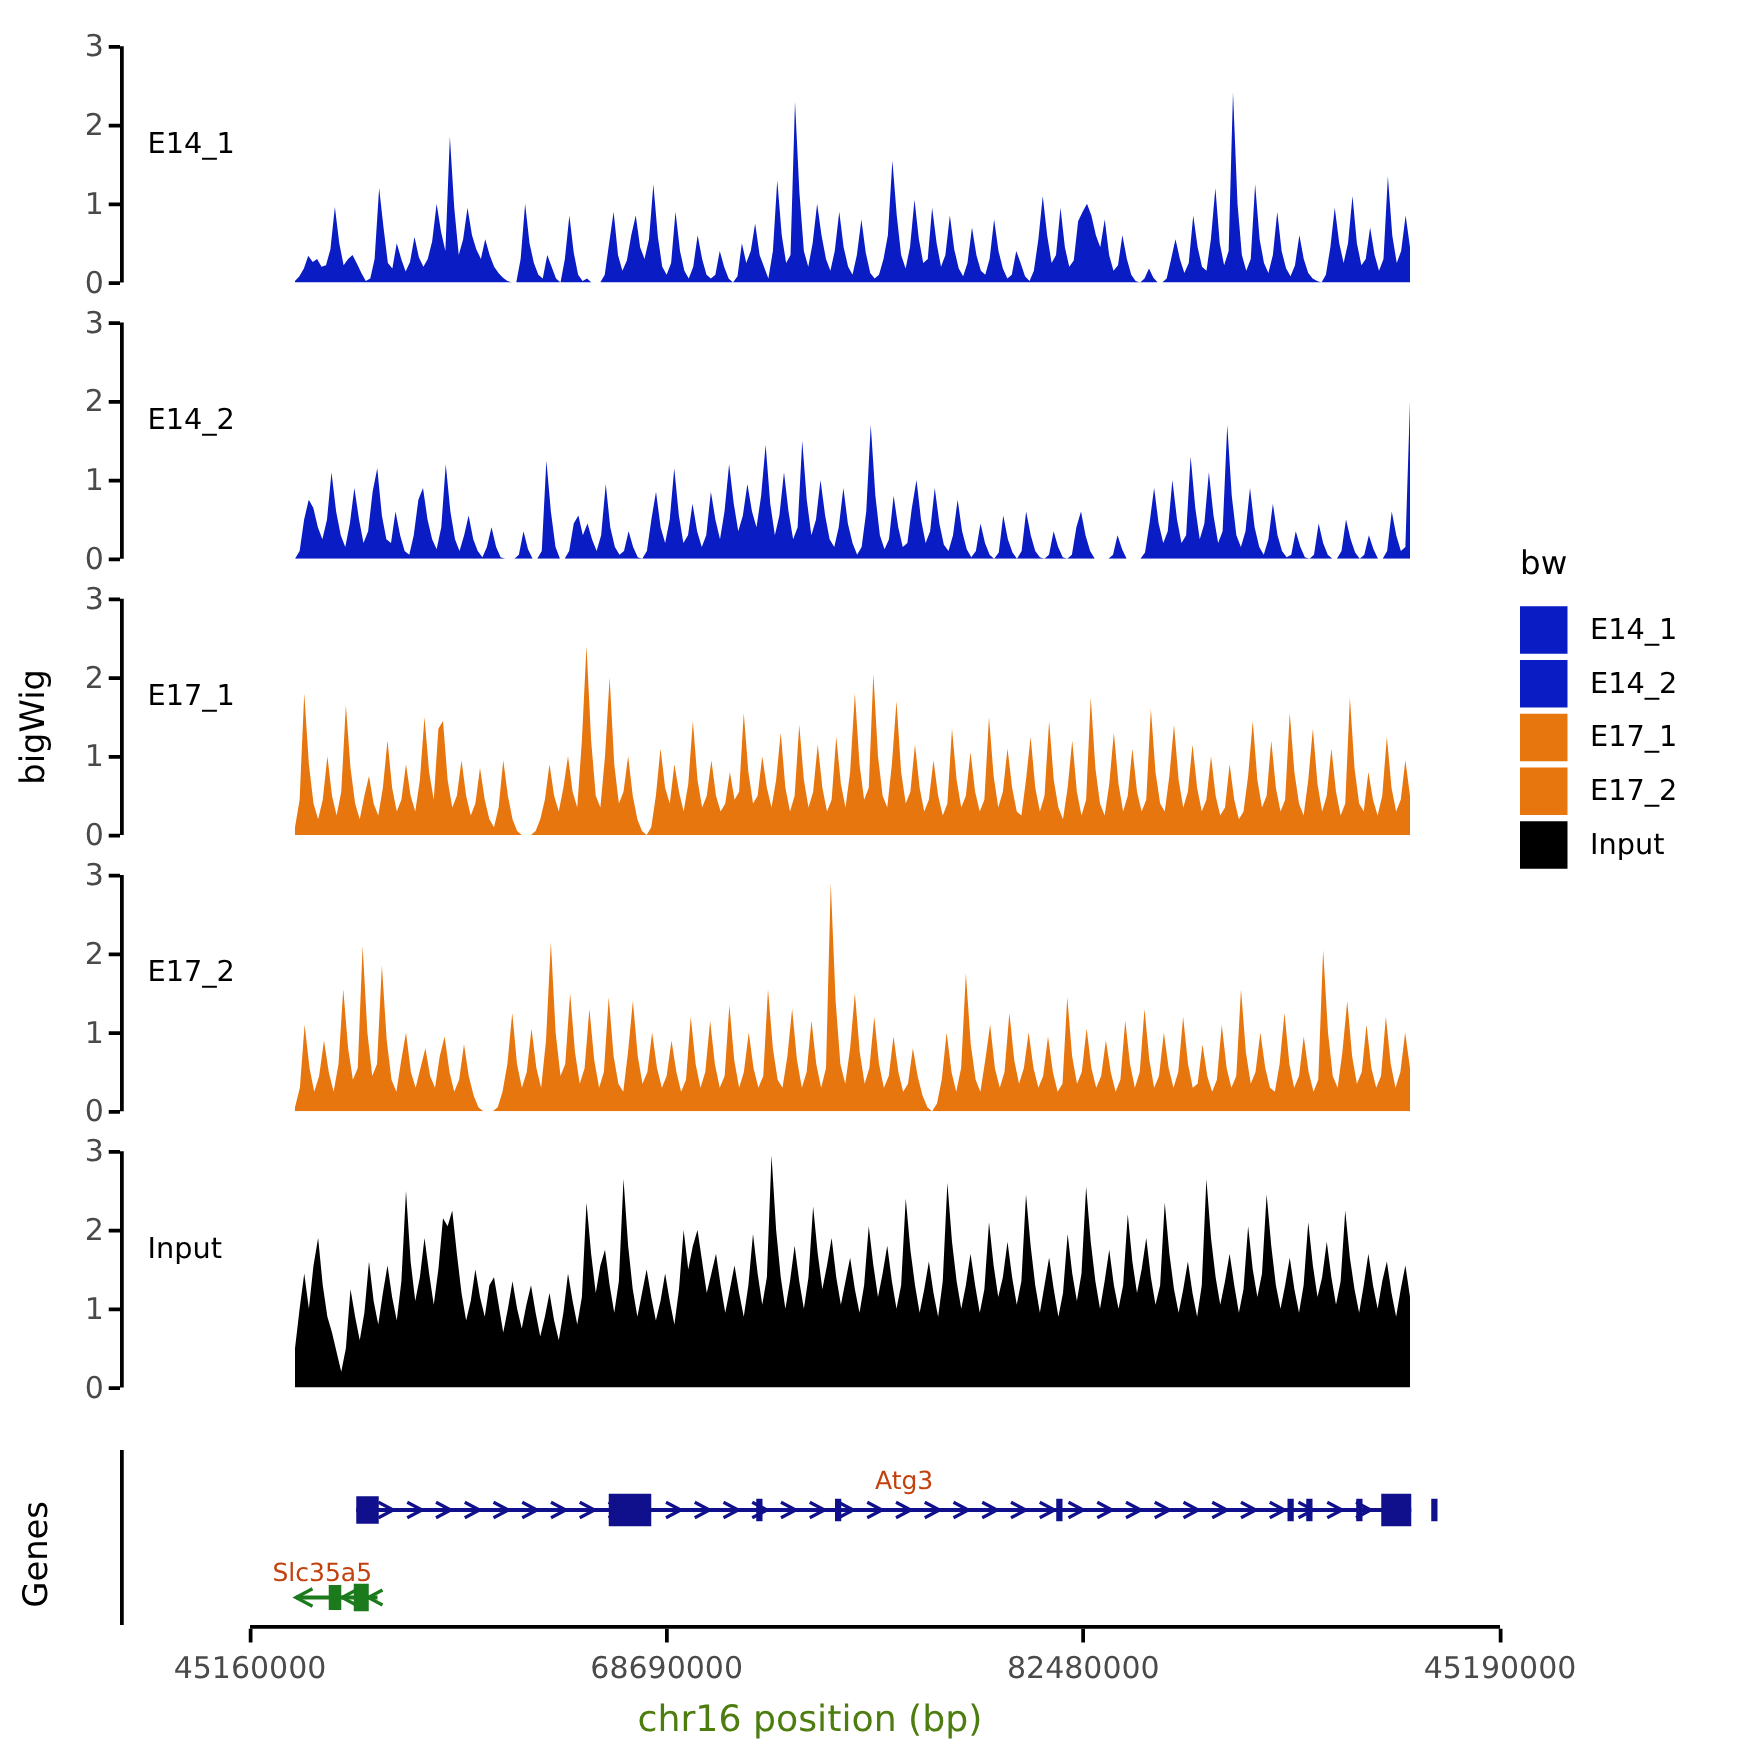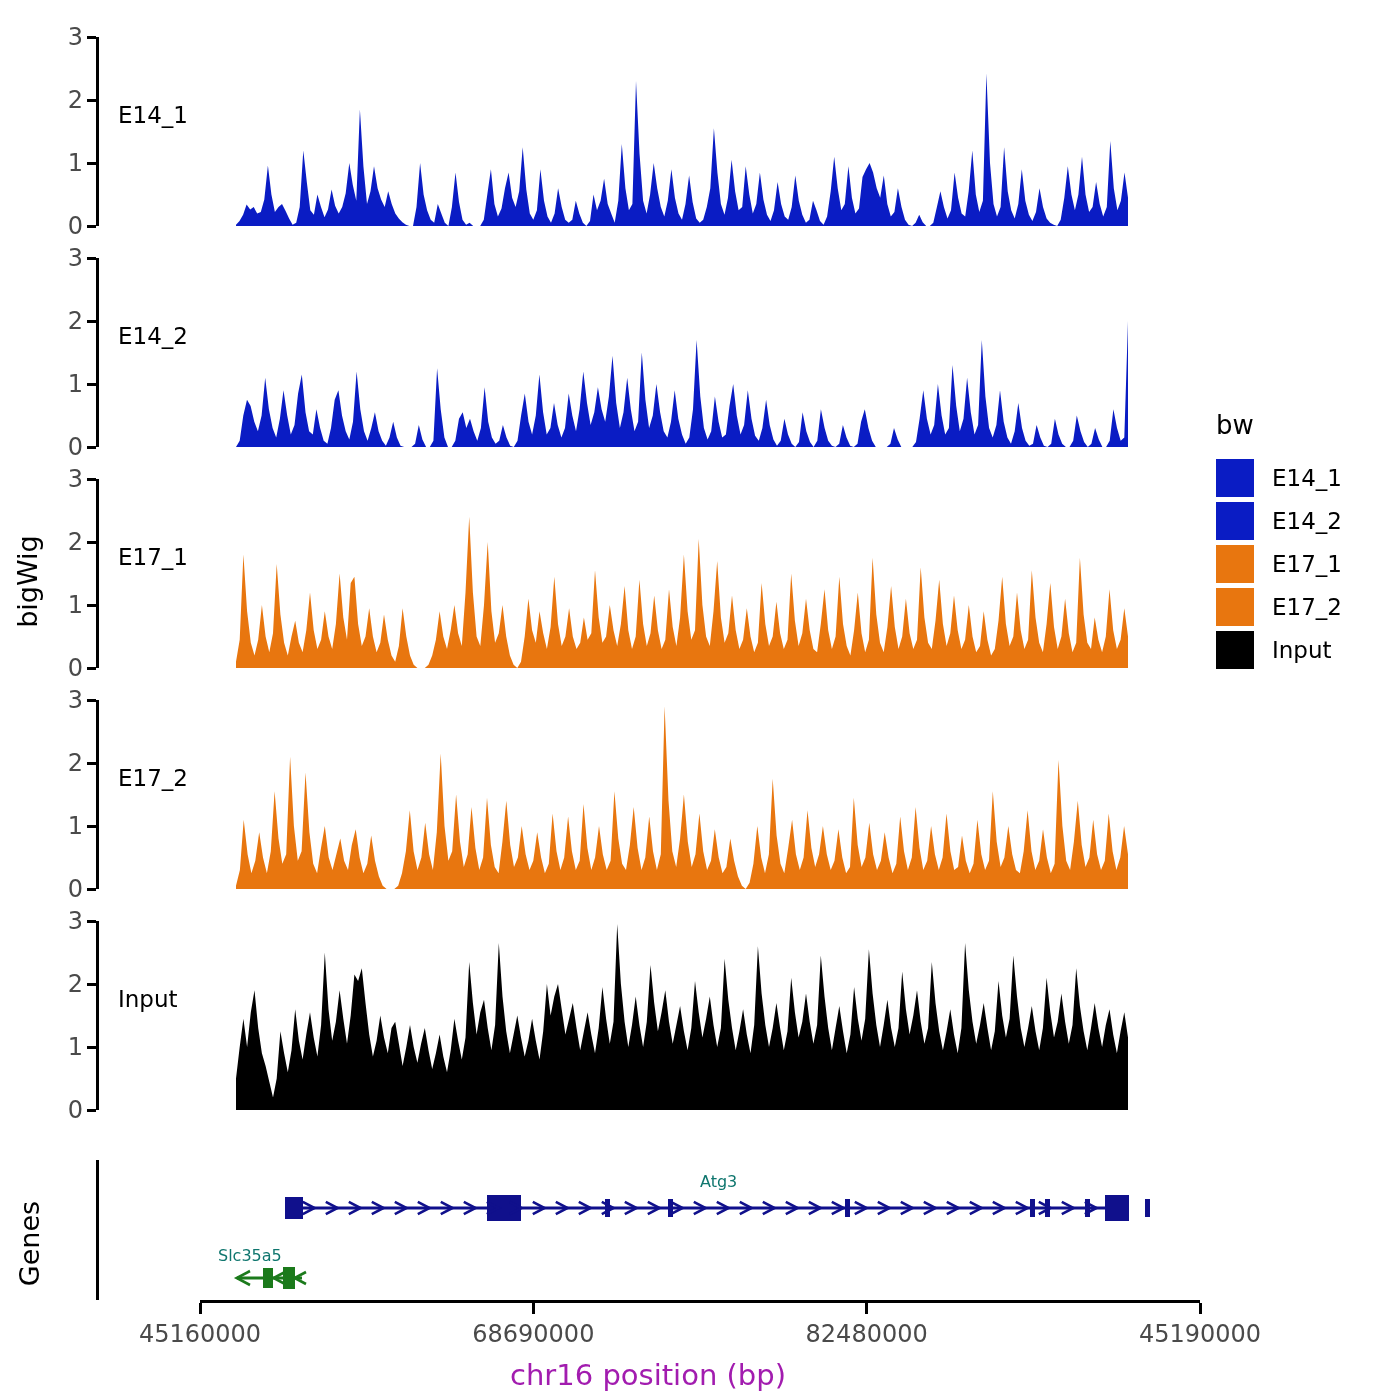--- a/index.html
+++ b/index.html
@@ -23,33 +23,33 @@
   .tick{position:absolute; left:-9px; width:9px; height:3px; background:#000;}
   .ticklabel{position:absolute; right:100%; margin-right:13px;
              font-size:24px; color:#4a4a4a; line-height:1;
              transform:translateY(-50%); white-space:nowrap;}
   .track-label{position:absolute; font-size:23px; color:#000; white-space:nowrap;}
   .track-svg{position:absolute; left:3px; top:0; height:100%;}
 
   
   #genes-panel{position:absolute; left:96px; top:1160px; width:1104px; height:140px;}
   #genes-panel .spine{bottom:0;}
-  .gene-label{position:absolute; font-size:16px; color:#0f766e; white-space:nowrap;}
+  .gene-label{position:absolute; font-size:20px; color:#c2410c; white-space:nowrap;}
 
   
   #xaxis{position:absolute; left:96px; top:1300px; width:1104px; height:100px;}
   .xline{position:absolute; left:104px; top:0; width:1000px; height:3px; background:#000;}
   .xtick{position:absolute; top:3px; width:3px; height:11px; background:#000;}
   .xticklabel{position:absolute; top:20px; font-size:24px; color:#4a4a4a;
               transform:translateX(-50%); white-space:nowrap;}
   #xaxis-title{position:absolute; left:0; top:58px; width:1104px; text-align:center;
-               font-size:29px; color:#a21caf;}
-
-  
-  #legend{position:absolute; left:1216px; top:410px; width:170px;}
+               font-size:29px; color:#4d7c0f;}
+
+  
+  #legend{position:absolute; left:1216px; top:436px; width:170px;}
   #legend-title{font-size:26px; color:#000; margin-bottom:18px;}
   .legend-row{display:flex; align-items:center; height:40px; margin-bottom:3px;}
   .legend-swatch{width:38px; height:38px; flex:0 0 38px;}
   .legend-text{margin-left:18px; font-size:23px; color:#000; white-space:nowrap;}
 </style>
 </head>
 <body>
 
 <div class="plot-root">
 

